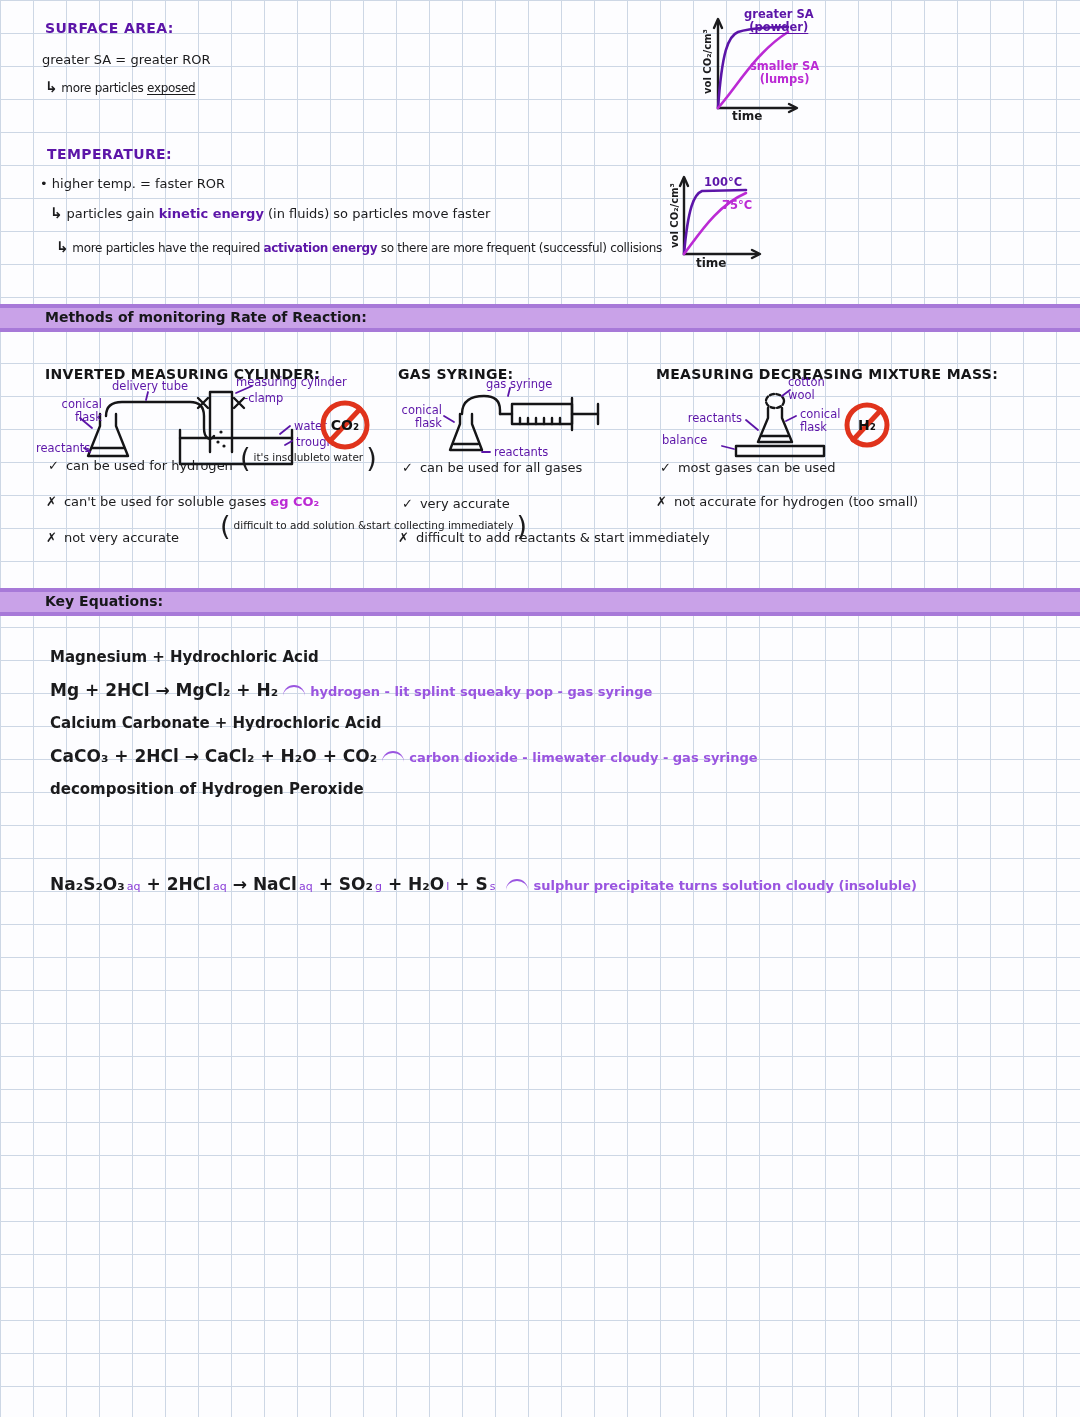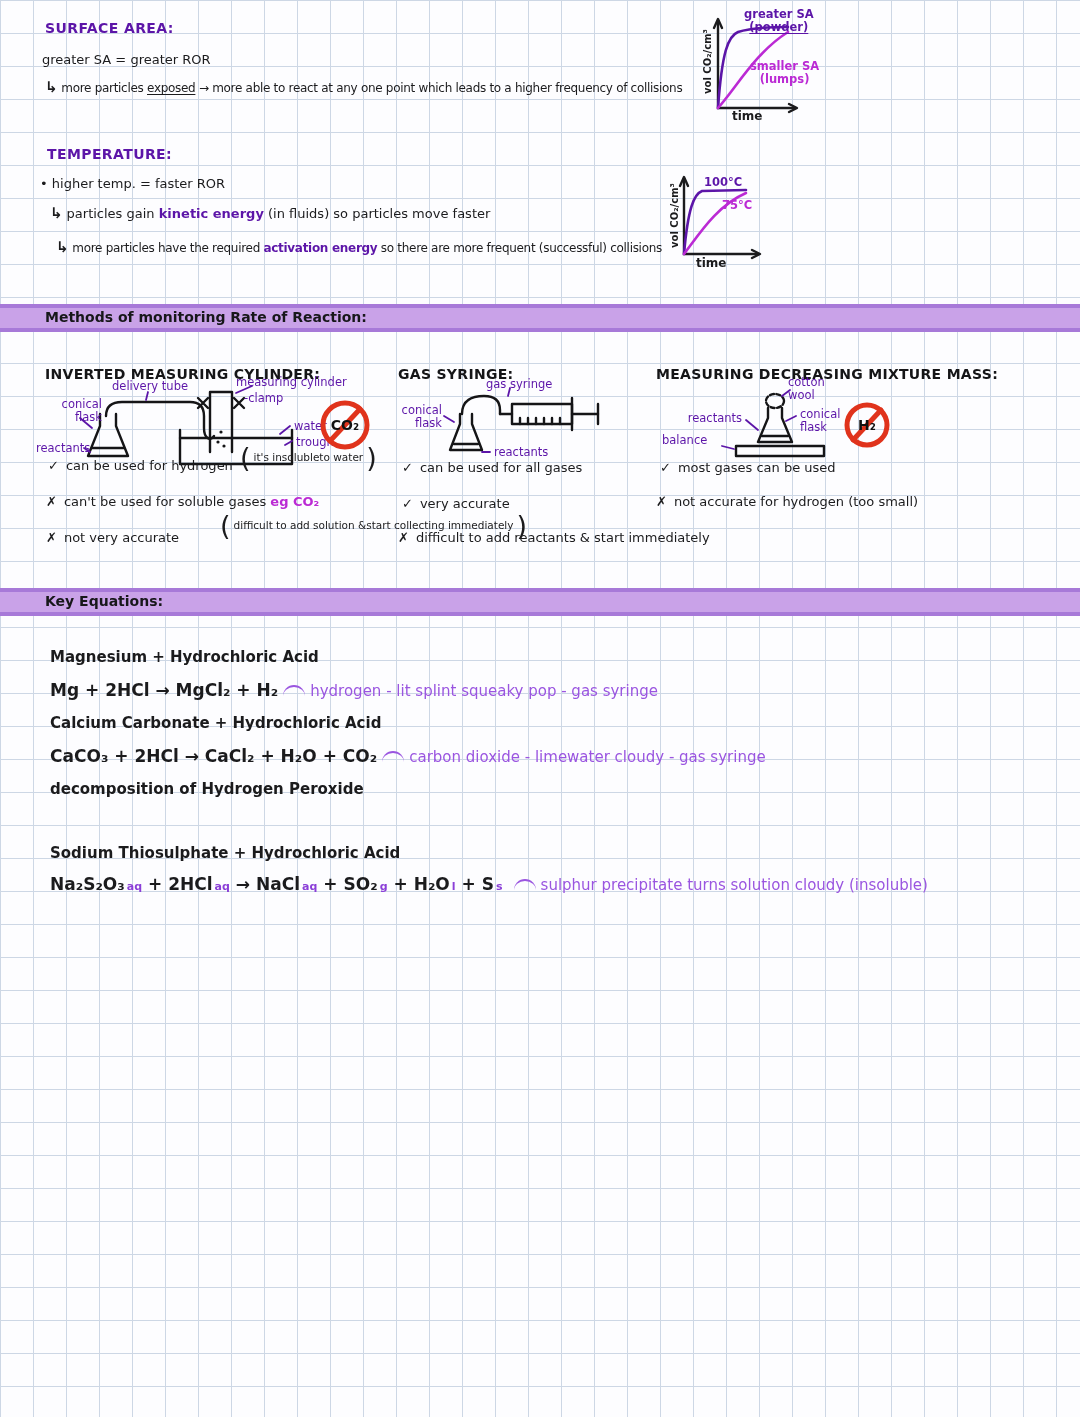--- a/index.html
+++ b/index.html
@@ -32,37 +32,36 @@
   .dlabel{position:absolute;font-size:11.5px;font-weight:400;color:#5c15a8;line-height:1.1;white-space:pre-line;}
   .tr{text-align:right;}
   .badge{position:absolute;}
   .badge .glabel{position:absolute;inset:0;display:flex;align-items:center;justify-content:center;
     font-weight:700;font-size:14px;color:#111;}
   .note-paren{display:flex;align-items:center;}
   .paren{font-size:27px;line-height:1;font-weight:400;}
   .stack{display:flex;flex-direction:row;font-size:10.5px;line-height:1.2;text-align:center;margin:0 3px;font-weight:500;}
   .eqt{font-size:15px;font-weight:600;}
   .eqf{font-size:17px;font-weight:700;}
-  .eqn{font-size:15px;color:#9a55e0;font-weight:400;}
+  .eqn{font-size:13px;color:#9a55e0;font-weight:700;}
   .conn{display:inline-block;width:22px;height:9px;border-top:2px solid #9a55e0;
     border-radius:12px 12px 0 0;align-self:center;margin:0 5px;}
-  .state{font-size:11px;color:#8b3fd8;font-weight:700;vertical-align:-4px;margin:0 6px 0 2px;}
+  .state{font-size:11px;color:#8b3fd8;font-weight:400;vertical-align:-4px;margin:0 6px 0 2px;}
 </style>
 </head>
 <body>
 
 <div class="page">
 
   <div class="abs h" style="left:45px;top:20px">SURFACE AREA:</div>
   <div class="abs t" style="left:42px;top:52px">greater SA = greater ROR</div>
   <div class="abs row long" style="left:45px;top:78px">
     <span class="arrow">↳</span>
     <span>more particles </span>
     <span class="ul">exposed</span>
-    <span> → more able to react at any one point which leads to a higher frequency of collisions</span>
   </div>
 
   <div class="graph" style="left:692px;top:12px;width:175px;height:112px">
     <svg width="175" height="112" viewBox="0 0 175 112">
       <path d="M26,10 L26,96 L103,96" stroke="#1b1b1d" stroke-width="2.4" fill="none" stroke-linecap="round"></path>
       <path d="M22,16 L26,7 L30,16" stroke="#1b1b1d" stroke-width="2.4" fill="none" stroke-linecap="round" stroke-linejoin="round"></path>
       <path d="M97,92 L105,96 L97,100" stroke="#1b1b1d" stroke-width="2.4" fill="none" stroke-linecap="round" stroke-linejoin="round"></path>
       <path d="M26,96 C30,40 36,24 46,20 C58,16 80,15 96,15" stroke="#5c15a8" stroke-width="2.6" fill="none" stroke-linecap="round"></path>
       <path d="M26,96 C44,76 64,40 96,20" stroke="#bb2ad4" stroke-width="2.6" fill="none" stroke-linecap="round"></path>
     </svg>
@@ -278,21 +277,20 @@
 
   <div class="abs eqt" style="left:50px;top:714px">Calcium Carbonate + Hydrochloric Acid</div>
   <div class="abs row" style="left:50px;top:746px">
     <span class="eqf">CaCO₃ + 2HCl → CaCl₂ + H₂O + CO₂</span>
     <span class="conn"></span>
     <span class="eqn">carbon dioxide - limewater cloudy - gas syringe</span>
   </div>
 
   <div class="abs eqt" style="left:50px;top:780px">decomposition of Hydrogen Peroxide</div>
 
-  <div class="abs eqt" style="left:50px;top:844px">Sodium Thiosulphate + Hydrochloric Acid</div>
   <div class="abs row" style="left:50px;top:874px">
     <span class="eqf">Na₂S₂O₃</span><span class="state">aq</span>
     <span class="eqf">+ 2HCl</span><span class="state">aq</span>
     <span class="eqf">→ NaCl</span><span class="state">aq</span>
     <span class="eqf">+ SO₂</span><span class="state">g</span>
     <span class="eqf">+ H₂O</span><span class="state">l</span>
     <span class="eqf">+ S</span><span class="state">s</span>
     <span class="conn"></span>
     <span class="eqn">sulphur precipitate turns solution cloudy (insoluble)</span>
   </div>

